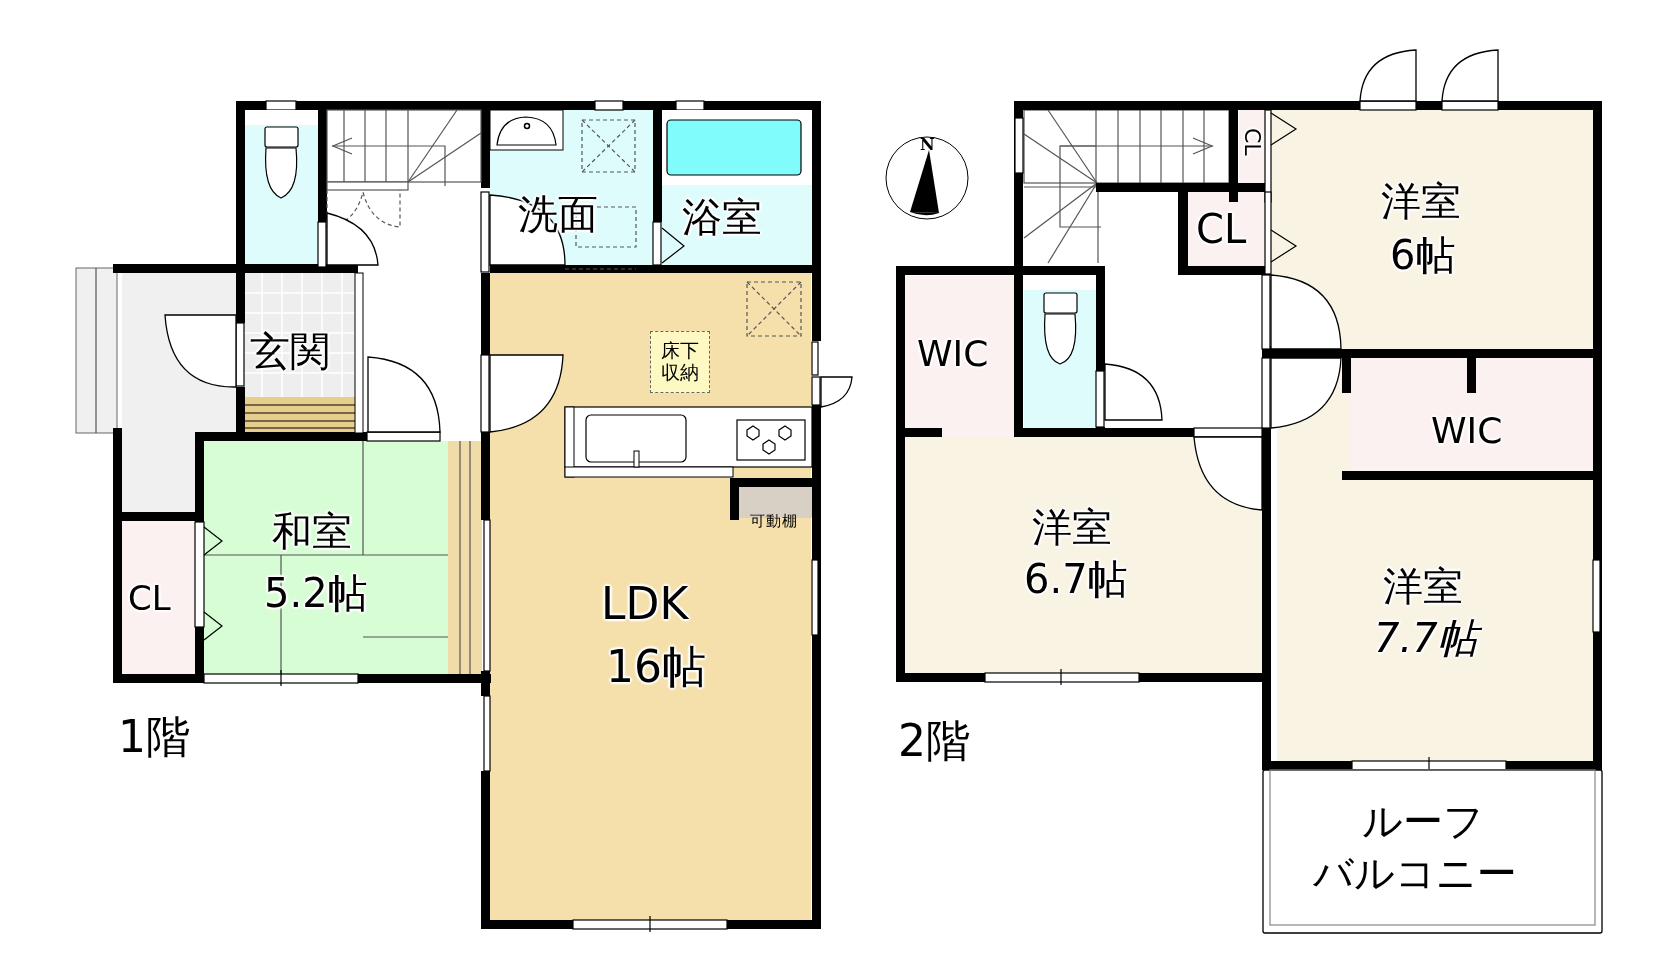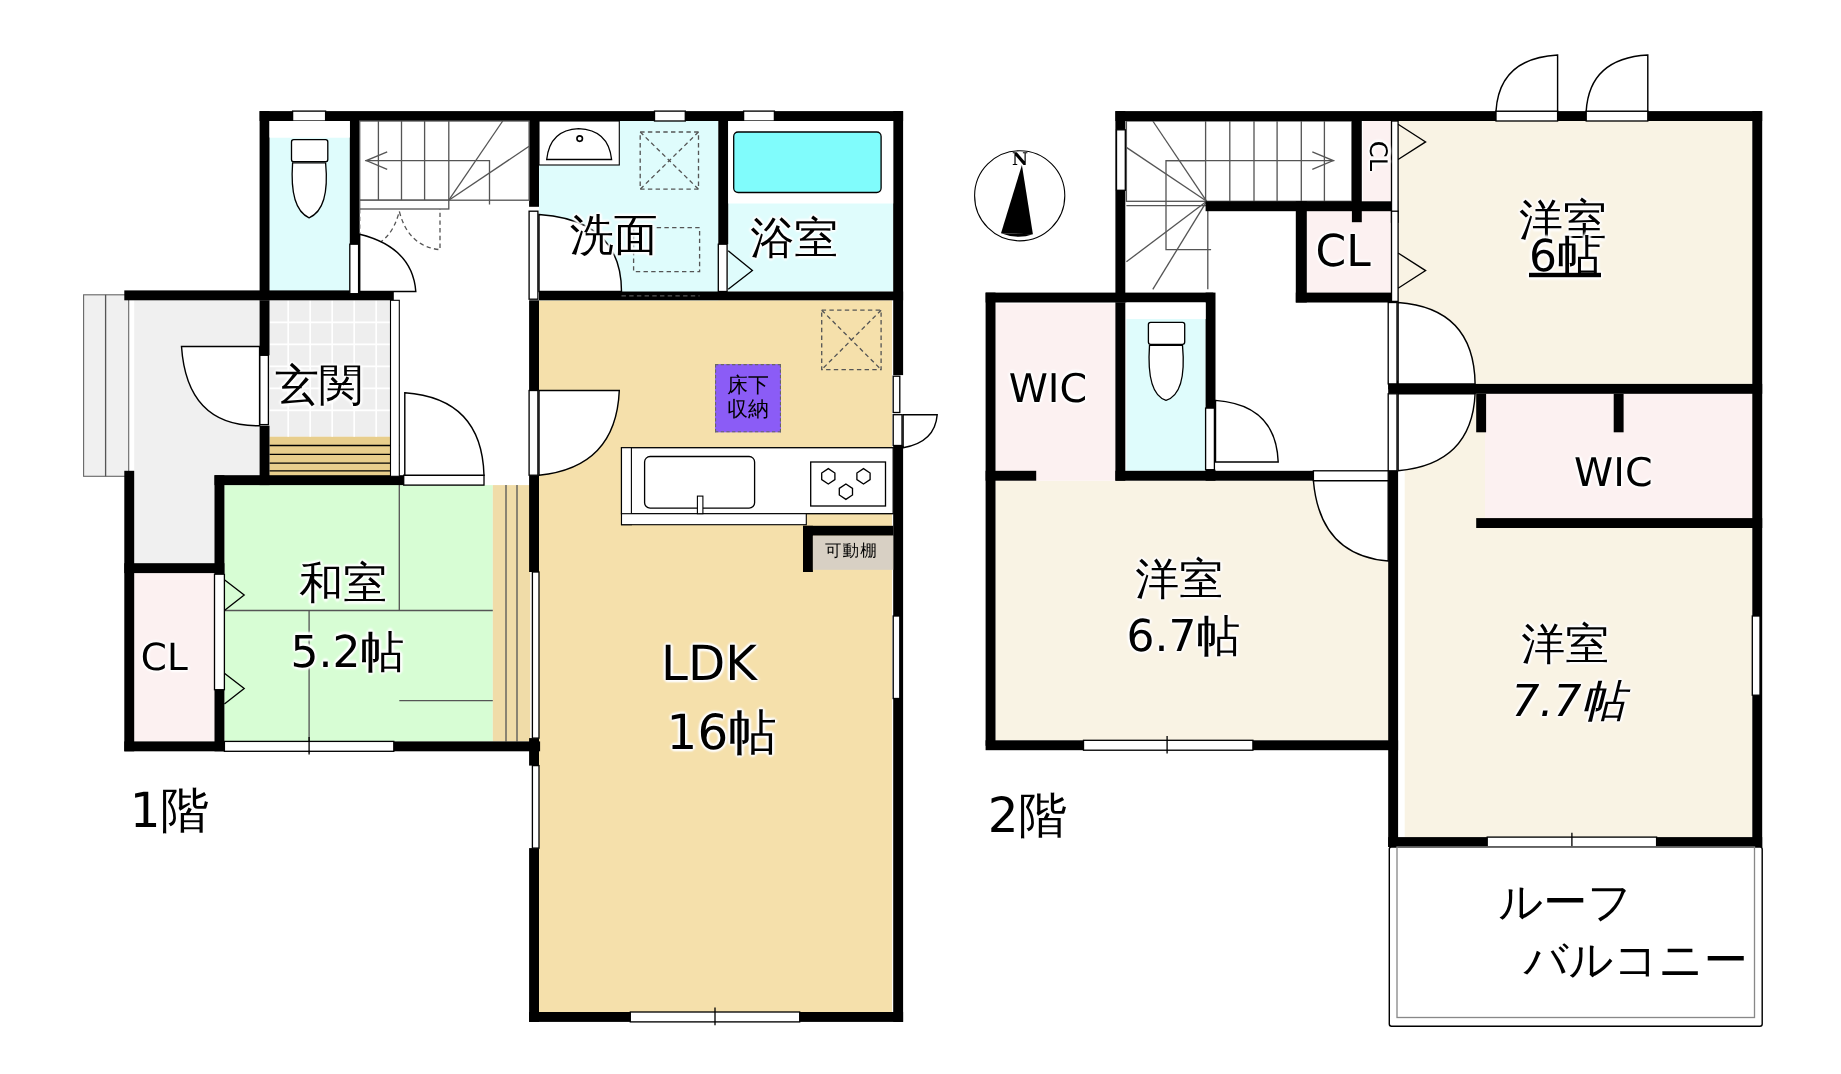--- a/index.html
+++ b/index.html
@@ -11,21 +11,21 @@
   .dash { fill: none; stroke: #555; stroke-width: 1.2; stroke-dasharray: 4 3; }
   .win { fill: #fff; stroke: #000; stroke-width: 1.2; }
   .door-swing { fill: #fff; stroke: #000; stroke-width: 1.3; }
   .lbl { position: absolute; color: #000; white-space: nowrap; text-align: center; line-height: 1.08;
          text-shadow: 0 0 3px #fff, 0 0 3px #fff, 0 0 3px #fff, 2px 0 2px #fff, -2px 0 2px #fff, 0 2px 2px #fff, 0 -2px 2px #fff; }
   .lg { font-size: 44px; }
   .md { font-size: 40px; }
   .sm { font-size: 34px; }
   .xs { font-size: 18px; }
   .floor { font-size: 44px; position: absolute; color: #000; }
-  .underfloor { position: absolute; border: 1.5px dashed #666; background: #8b5cf6; display: flex; align-items: center; justify-content: center; text-align: center; line-height: 1.15; font-size: 19px; }
+  .underfloor { position: absolute; border: 1.5px dashed #666; background: #fef9c3; display: flex; align-items: center; justify-content: center; text-align: center; line-height: 1.15; font-size: 19px; }
   .shelf-lbl { position: absolute; font-size: 15px; letter-spacing: 1px; }
   .vert { writing-mode: vertical-rl; text-orientation: sideways; }
 </style>
 </head>
 <body>
 
 <svg id="plan" viewBox="0 0 1674 976" xmlns="http://www.w3.org/2000/svg">
 
   <g>
 
@@ -283,29 +283,29 @@
 <div class="lbl md" style="left:518px; top:193px;">洗面</div>
 <div class="lbl md" style="left:682px; top:196px;">浴室</div>
 <div class="lbl md" style="left:272px; top:510px;">和室</div>
 <div class="lbl md" style="left:264px; top:555px;margin-top:17px;">5.2帖</div>
 <div class="lbl sm" style="left:128px; top:580px;">CL</div>
 <div class="lbl lg" style="left:601px; top:580px;">LDK</div>
 <div class="lbl lg" style="left:606px; top:643px;">16帖</div>
 <div class="underfloor" style="left:650px; top:331px; width:58px; height:60px;">
   <div><span>床下</span><br><span>収納</span></div>
 </div>
-<div class="shelf-lbl" style="left:750px; top:491px;">可動棚</div>
+<div class="shelf-lbl" style="left:750px; top:512px;">可動棚</div>
 <div class="floor" style="left:118px; top:708px;">1階</div>
 
 <div class="lbl xs" style="left:920px; top:136px; font-family:'DejaVu Serif', serif; font-weight:bold; font-size:16px; text-shadow:none;">N</div>
 <div class="lbl xs vert" style="left:1240px; top:128px; font-size:22px;">CL</div>
 <div class="lbl sm" style="left:1196px; top:208px; font-size:40px;">CL</div>
 <div class="lbl sm" style="left:917px; top:335px; font-size:36px;">WIC</div>
 <div class="lbl sm" style="left:1431px; top:412px; font-size:36px;">WIC</div>
 <div class="lbl md" style="left:1381px; top:180px;">洋室</div>
-<div class="lbl md" style="left:1390px; top:212px;text-decoration:underline;">6帖</div>
+<div class="lbl md" style="left:1390px; top:234px;">6帖</div>
 <div class="lbl md" style="left:1032px; top:506px;">洋室</div>
 <div class="lbl md" style="left:1024px; top:558px;">6.7帖</div>
 <div class="lbl md" style="left:1383px; top:565px;">洋室</div>
 <div class="lbl md" style="left:1374px; top:617px;font-style:italic;">7.7帖</div>
 <div class="lbl md" style="left:1362px; top:800px;">ルーフ</div>
-<div class="lbl md" style="left:1385px; top:852px;">バルコニー</div>
+<div class="lbl md" style="left:1313px; top:852px;">バルコニー</div>
 <div class="floor" style="left:898px; top:712px;">2階</div>
 
 </body></html>

